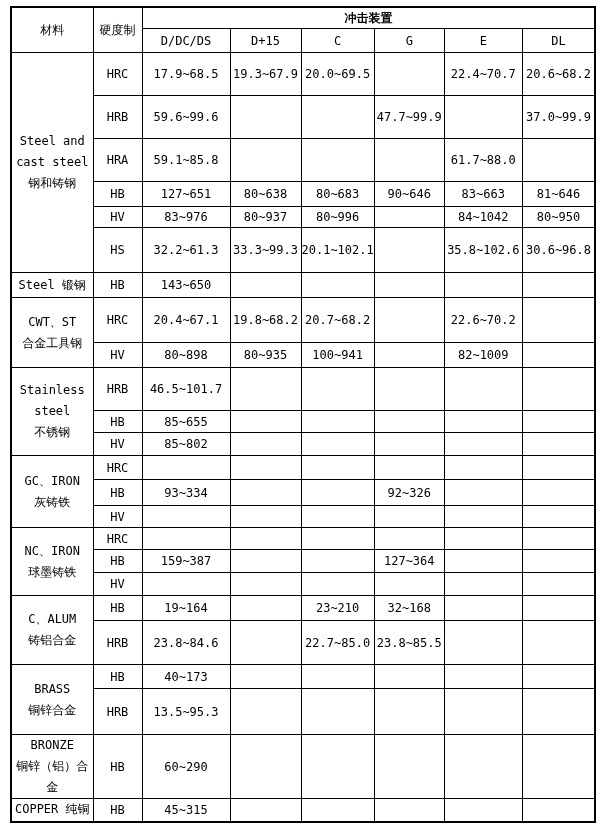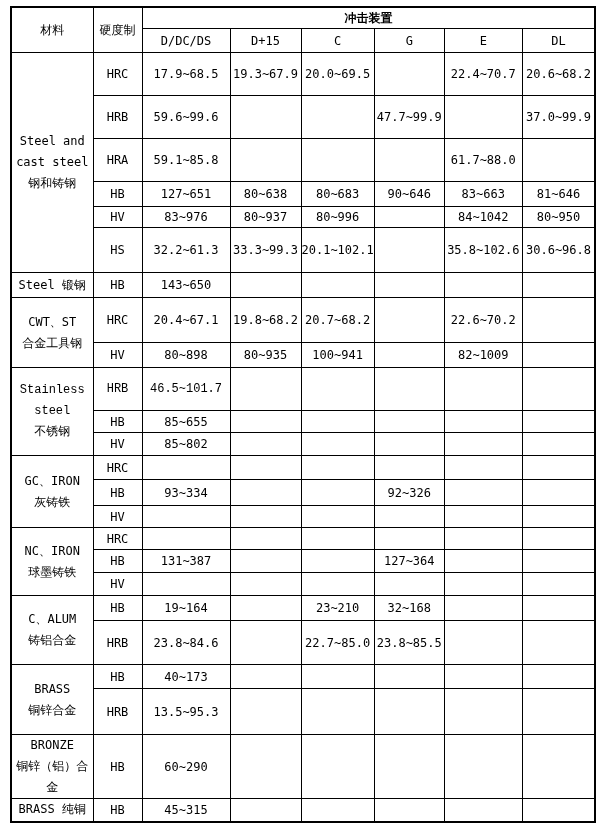--- a/index.html
+++ b/index.html
@@ -160,21 +160,21 @@
         </tr>
         <tr style="height: 25px;">
           <td>HV</td>
           <td>80~898</td>
           <td>80~935</td>
           <td>100~941</td>
           <td></td>
           <td>82~1009</td>
           <td></td>
         </tr>
-        <tr style="height: 43px; font-family: Liberation Mono, monospace;">
+        <tr style="height: 43px;">
           <td class="material-cell" rowspan="3">
             <div class="mline">Stainless</div>
             <div class="mline">steel</div>
             <div class="mline">不锈钢</div>
           </td>
           <td>HRB</td>
           <td>46.5~101.7</td>
           <td></td>
           <td></td>
           <td></td>
@@ -238,21 +238,21 @@
           <td>HRC</td>
           <td></td>
           <td></td>
           <td></td>
           <td></td>
           <td></td>
           <td></td>
         </tr>
         <tr style="height: 23px;">
           <td>HB</td>
-          <td>131~387</td>
+          <td>159~387</td>
           <td></td>
           <td></td>
           <td>127~364</td>
           <td></td>
           <td></td>
         </tr>
         <tr style="height: 23px;">
           <td>HV</td>
           <td></td>
           <td></td>
@@ -314,21 +314,21 @@
           <td>HB</td>
           <td>60~290</td>
           <td></td>
           <td></td>
           <td></td>
           <td></td>
           <td></td>
         </tr>
         <tr style="height: 23px;">
           <td class="material-cell" rowspan="1">
-            <div class="mline">BRASS 纯铜</div>
+            <div class="mline">COPPER 纯铜</div>
           </td>
           <td>HB</td>
           <td>45~315</td>
           <td></td>
           <td></td>
           <td></td>
           <td></td>
           <td></td>
         </tr>
       </tbody>

